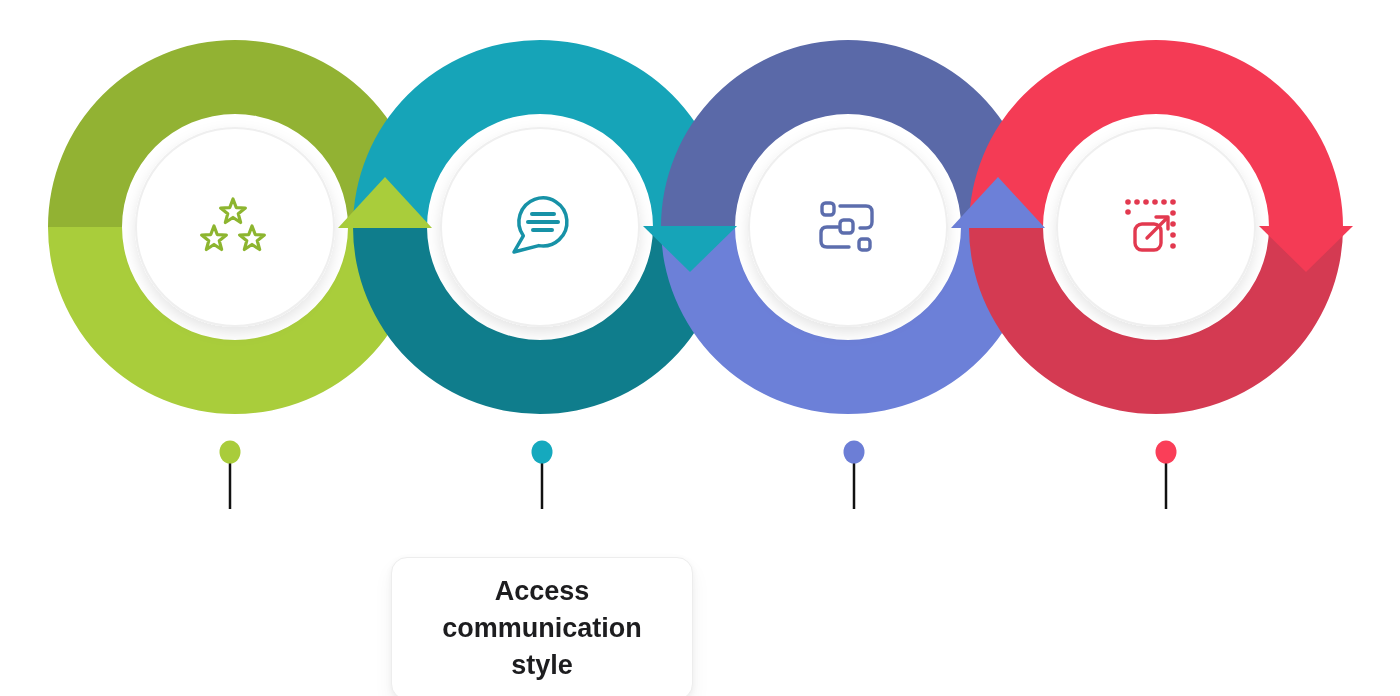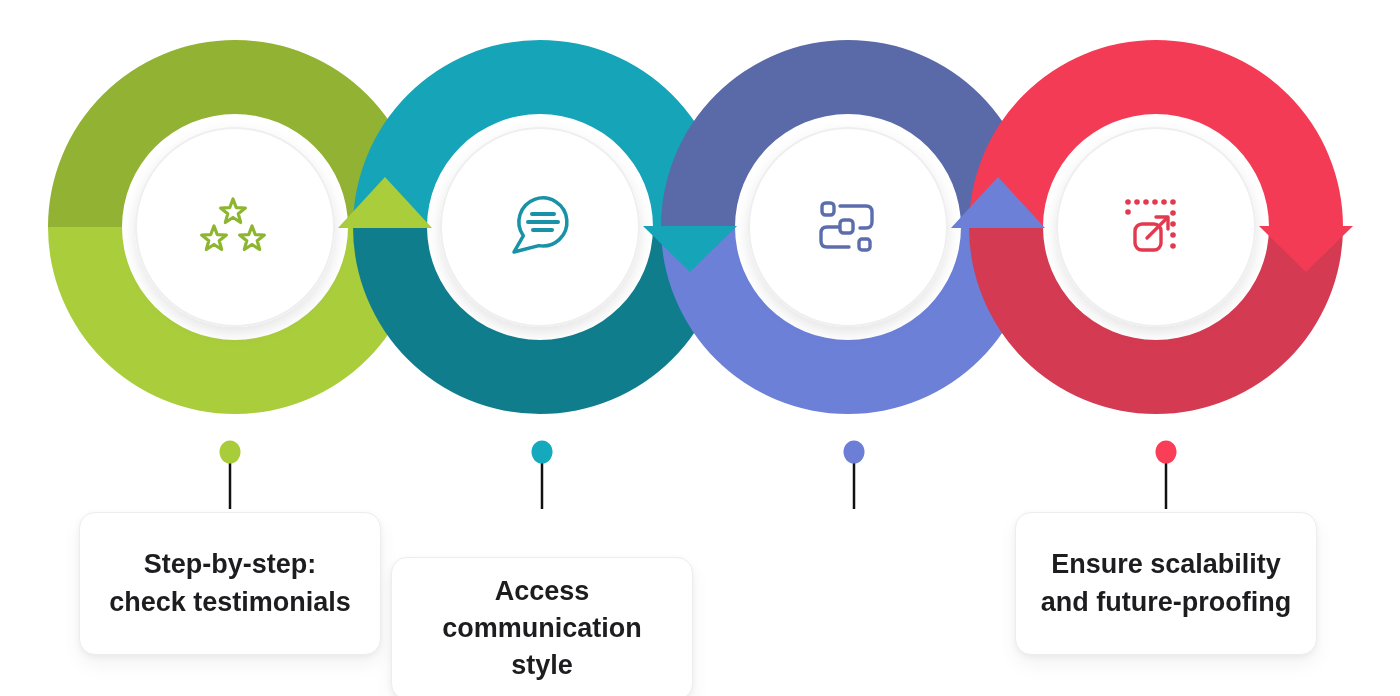--- a/index.html
+++ b/index.html
@@ -132,23 +132,17 @@
     <g>
       <line x1="854" y1="463" x2="854" y2="509" stroke-width="2.5" stroke="#111111"></line>
       <ellipse cx="854" cy="452" rx="10.5" ry="11.5" fill="#6C7ED6"></ellipse>
     </g>
     <g>
       <line x1="1166" y1="463" x2="1166" y2="509" stroke-width="2.5" stroke="#111111"></line>
       <ellipse cx="1166" cy="452" rx="10.5" ry="11.5" fill="#FA3E58"></ellipse>
     </g>
   </svg>
 
-  <div class="card card-1">
-    <span>Step-by-step: check testimonials</span>
-  </div>
   <div class="card card-2">
     <span>Access communication style</span>
-  </div>
-  <div class="card card-4">
-    <span>Ensure scalability and future-proofing</span>
   </div>
 
 </div>
 
 </body></html>

